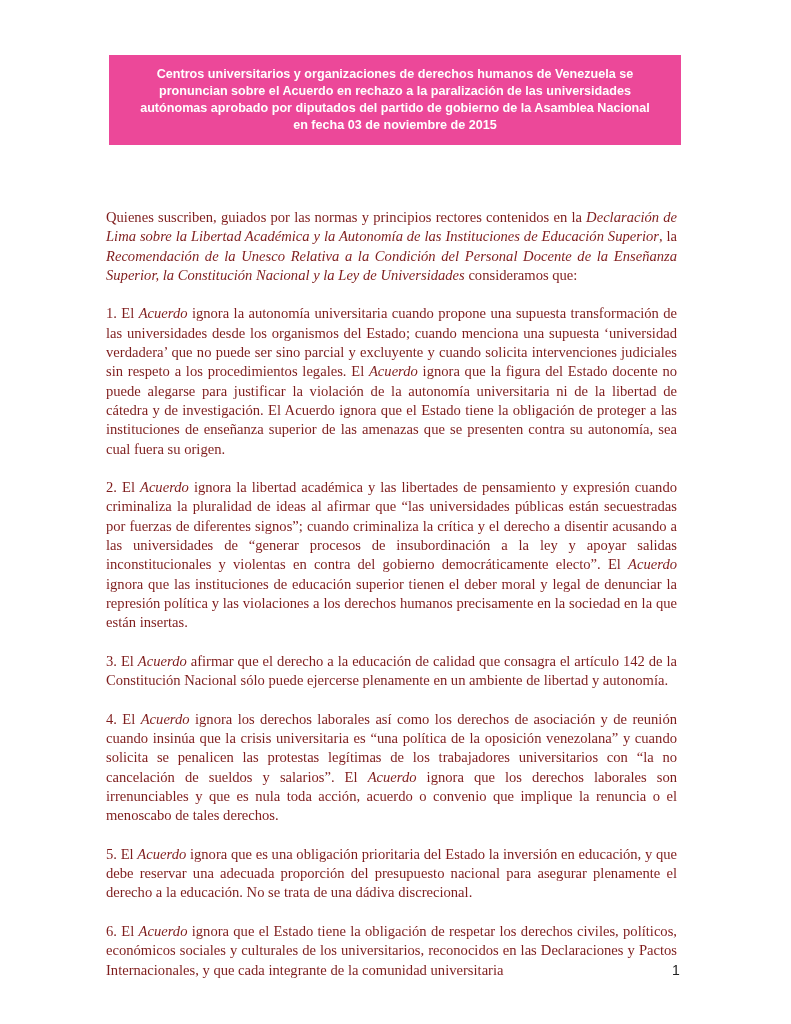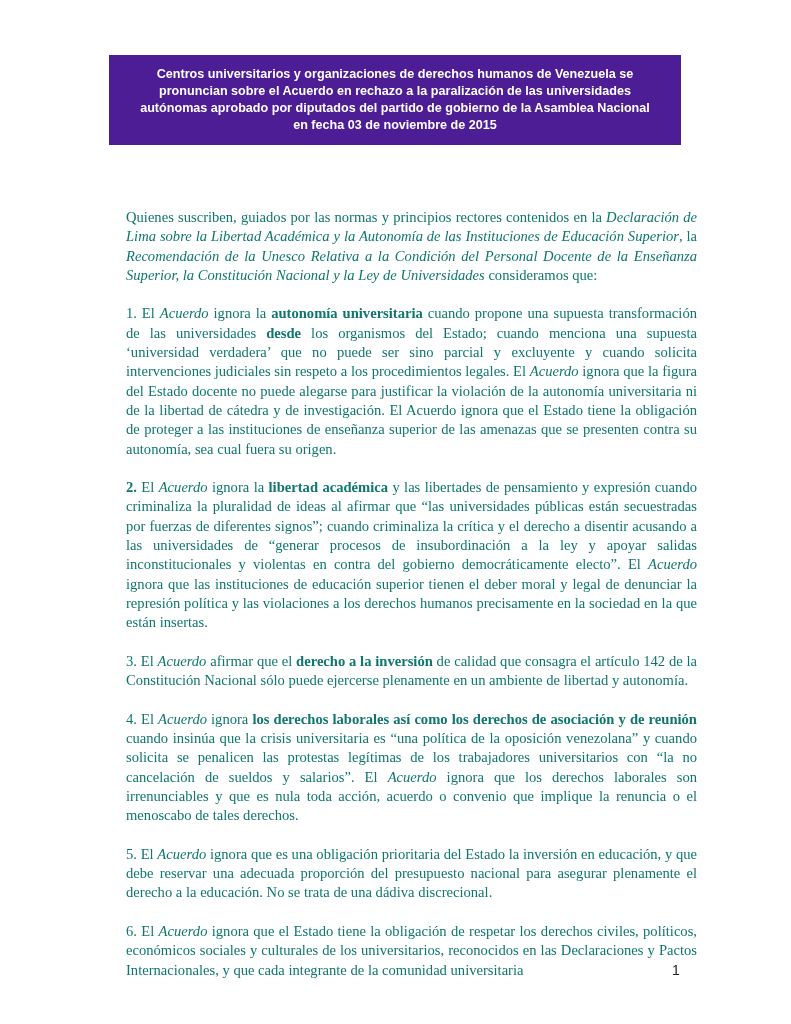--- a/index.html
+++ b/index.html
@@ -1,52 +1,52 @@
 <!DOCTYPE html>
 <html><head>
 <meta charset="utf-8">
 <style>
   html, body { margin:0; padding:0; background:#ffffff; }
   body { width:791px; height:1024px; position:relative; overflow:hidden; }
   .banner {
     position:absolute; left:109px; top:55px; width:572px; height:90px;
-    background:#4c1d95; color:#ffffff;
+    background:#ec4899; color:#ffffff;
     font-family:"Liberation Sans", sans-serif; font-weight:bold;
     font-size:12.6px; line-height:16.8px; text-align:center;
     display:flex; align-items:center; justify-content:center;
     box-sizing:border-box; padding:0 24px;
   }
   .content {
-    position:absolute; left:126px; top:208px; width:571px;
+    position:absolute; left:106px; top:208px; width:571px;
     font-family:"Liberation Serif", serif; font-size:14.6px; line-height:19.3px;
-    color:#0f766e; text-align:justify;
+    color:#7f1d1d; text-align:justify;
   }
   .content p { margin:0 0 19.3px 0; }
   .content i { font-style:italic; }
-  .content b { font-weight:bold; }
+  .content b { font-weight:normal; }
   .pagenum {
     position:absolute; left:672px; top:962px;
     font-family:"Liberation Sans", sans-serif; font-size:14px; color:#222;
   }
 </style>
 </head>
 <body>
 
 <div class="banner">
   <span>Centros universitarios y organizaciones de derechos humanos de Venezuela se pronuncian sobre el Acuerdo en rechazo a la paralización de las universidades autónomas aprobado por diputados del partido de gobierno de la Asamblea Nacional en fecha 03 de noviembre de 2015</span>
 </div>
 
 <div class="content">
   <p><span>Quienes suscriben, guiados por las normas y principios rectores contenidos en la </span><i>Declaración de Lima sobre la Libertad Académica y la Autonomía de las Instituciones de Educación Superior</i><span>, la </span><i>Recomendación de la Unesco Relativa a la Condición del Personal Docente de la Enseñanza Superior, la Constitución Nacional y la Ley de Universidades</i><span> consideramos que:</span></p>
 
   <p><span>1.</span><span> El </span><i>Acuerdo</i><span> ignora la </span><b>autonomía universitaria</b><span> cuando propone una supuesta transformación de las universidades </span><b>desde</b><span> los organismos del Estado; cuando menciona una supuesta ‘universidad verdadera’ que no puede ser sino parcial y excluyente y cuando solicita intervenciones judiciales sin respeto a los procedimientos legales. El </span><i>Acuerdo</i><span> ignora que la figura del Estado docente no puede alegarse para justificar la violación de la autonomía universitaria ni de la libertad de cátedra y de investigación. El Acuerdo ignora que el Estado tiene la obligación de  proteger a las instituciones de enseñanza superior de las amenazas que se presenten contra su autonomía, sea cual fuera su origen.</span></p>
 
   <p><b>2.</b><span> El </span><i>Acuerdo</i><span> ignora la </span><b>libertad académica</b><span> y las libertades de pensamiento y expresión cuando criminaliza la pluralidad de ideas al afirmar que “las universidades públicas están secuestradas por fuerzas de diferentes signos”;  cuando criminaliza la crítica y el derecho a disentir acusando a las universidades de “generar procesos de insubordinación a la ley y apoyar salidas inconstitucionales y violentas en contra del gobierno democráticamente electo”. El </span><i>Acuerdo</i><span> ignora que las instituciones de educación superior tienen el deber moral y legal de denunciar la represión política y las violaciones a los derechos humanos precisamente en la sociedad en la que están insertas.</span></p>
 
-  <p><span>3.</span><span> El </span><i>Acuerdo</i><span> afirmar que el </span><b>derecho a la inversión</b><span> de calidad que consagra el artículo 142 de la Constitución Nacional sólo puede ejercerse plenamente en un ambiente de libertad y autonomía.</span></p>
+  <p><span>3.</span><span> El </span><i>Acuerdo</i><span> afirmar que el </span><b>derecho a la educación</b><span> de calidad que consagra el artículo 142 de la Constitución Nacional sólo puede ejercerse plenamente en un ambiente de libertad y autonomía.</span></p>
 
   <p><span>4.</span><span> El </span><i>Acuerdo</i><span> ignora </span><b>los derechos laborales así como los derechos de asociación y de reunión</b><span> cuando insinúa que la crisis universitaria es “una política de la oposición venezolana” y cuando solicita se penalicen las protestas legítimas de los trabajadores universitarios con “la no cancelación de sueldos y salarios”. El </span><i>Acuerdo</i><span> ignora que los derechos laborales son irrenunciables y que es nula toda acción, acuerdo o convenio que implique la renuncia o el menoscabo de tales derechos.</span></p>
 
   <p><span>5.</span><span> El </span><i>Acuerdo</i><span> ignora que es una obligación prioritaria del Estado la inversión en educación, y que debe reservar una adecuada proporción del presupuesto nacional para asegurar plenamente el derecho a la educación. No se trata de una dádiva discrecional.</span></p>
 
   <p><span>6.</span><span> El </span><i>Acuerdo</i><span> ignora que el Estado tiene la obligación de respetar los derechos civiles, políticos, económicos sociales y culturales de los universitarios, reconocidos en las Declaraciones y Pactos Internacionales, y que cada integrante de la comunidad universitaria</span></p>
 </div>
 
 <div class="pagenum">1</div>
 

